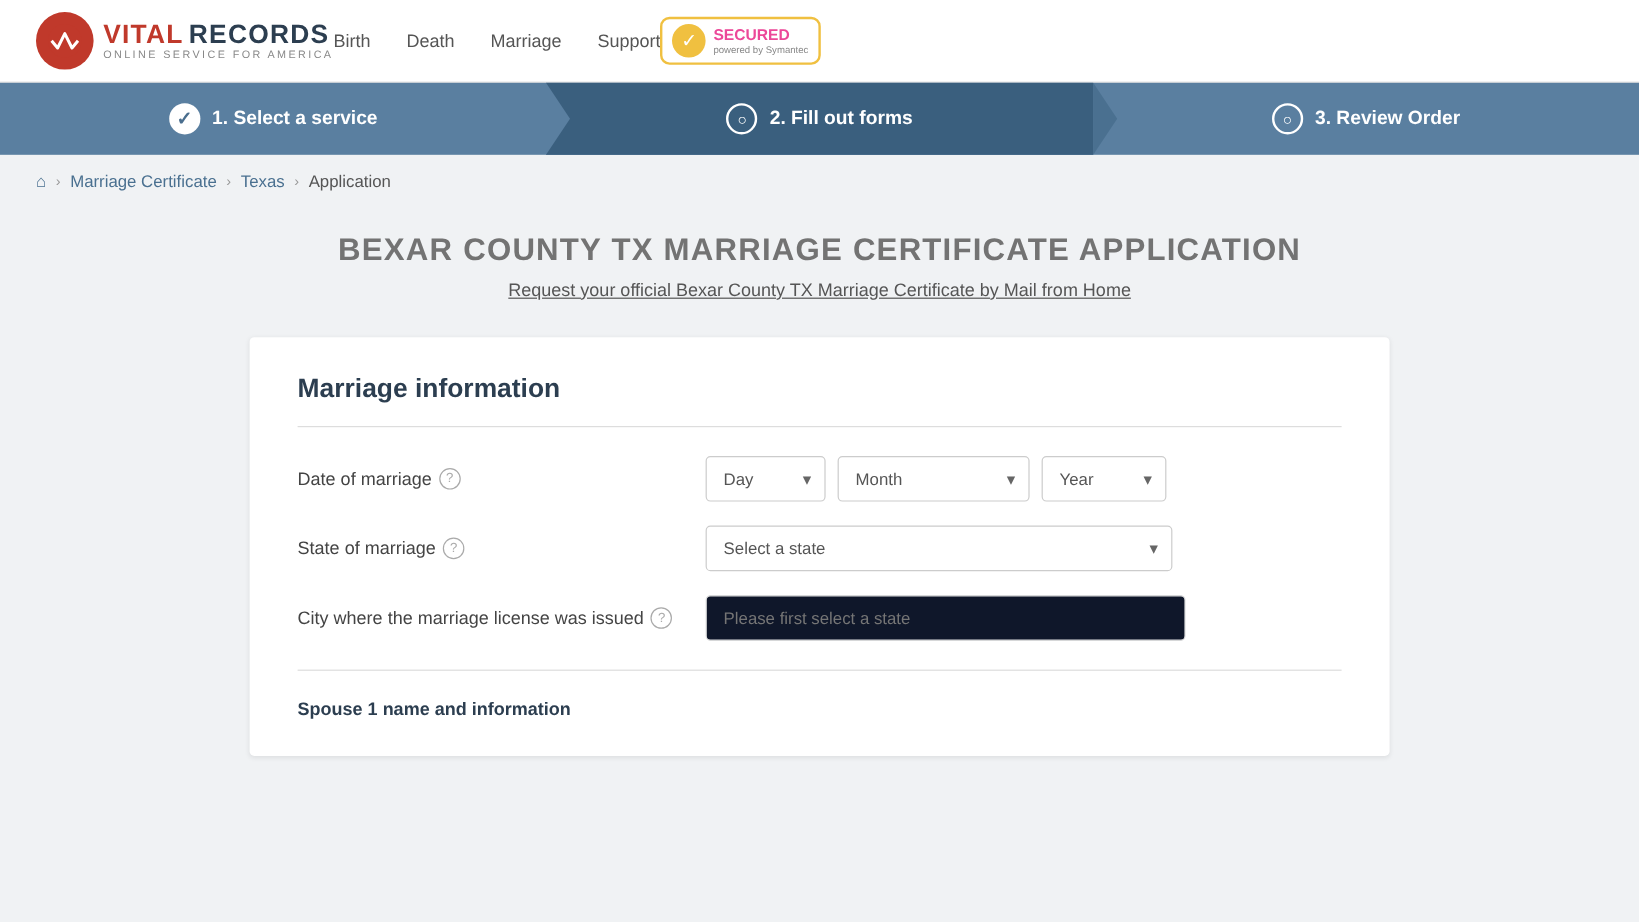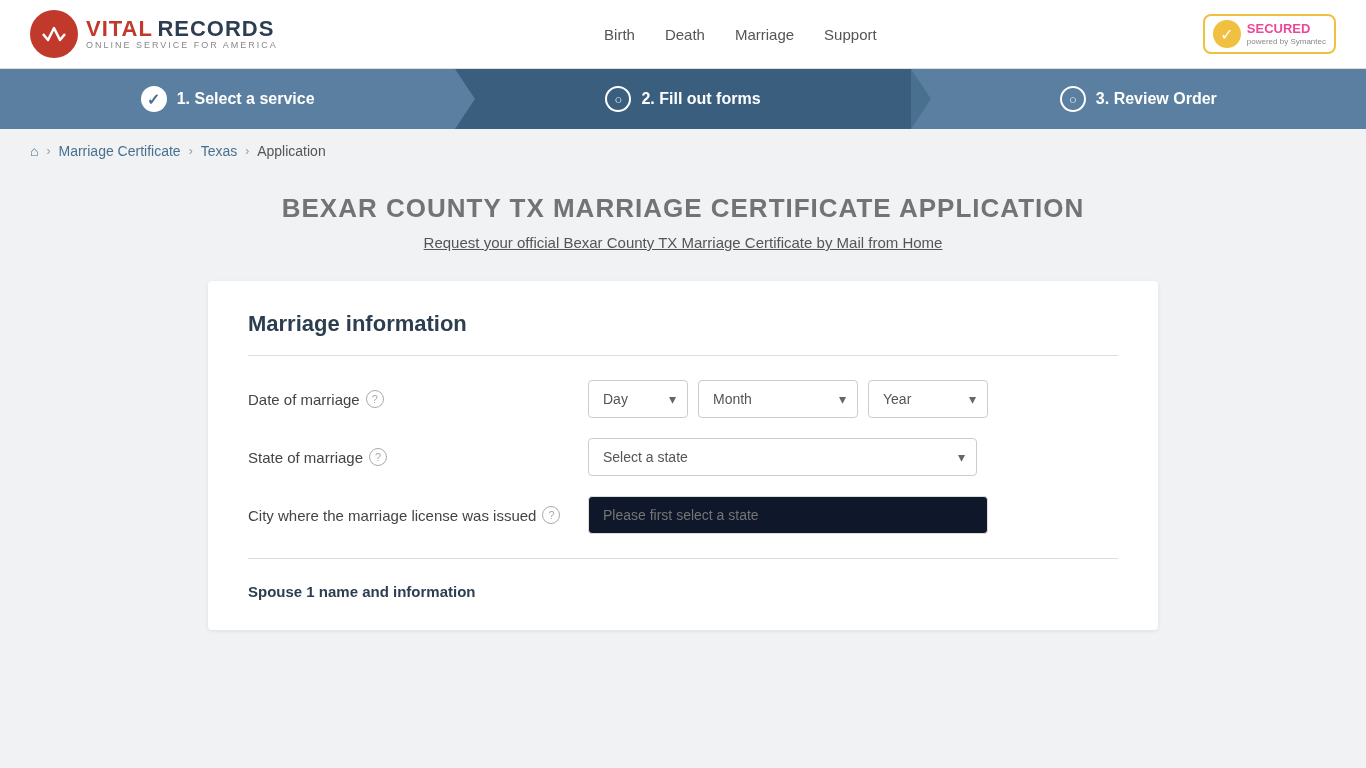--- a/index.html
+++ b/index.html
@@ -3,21 +3,21 @@
   <meta charset="utf-8">
   <style>
     * { box-sizing: border-box; margin: 0; padding: 0; }
     body { font-family: Arial, Helvetica, sans-serif; background: #f0f2f4; color: #333; }
 
     
     .header {
       background: #fff;
       display: flex;
       align-items: center;
-      justify-content: space-between;
+      justify-content: flex-start;
       padding: 10px 30px;
       border-bottom: 1px solid #ddd;
     }
     .logo-area { display: flex; align-items: center; gap: 8px; }
     .logo-icon {
       width: 48px; height: 48px; background: #c0392b; border-radius: 50%;
       display: flex; align-items: center; justify-content: center;
       color: white; font-size: 18px; font-weight: bold;
     }
     .logo-text { line-height: 1.1; }
@@ -128,21 +128,21 @@
       padding: 10px 36px 10px 14px;
       font-size: 14px; color: #555; background: #fff;
       cursor: pointer; outline: none;
     }
     .select-wrapper::after {
       content: '▾'; position: absolute; right: 12px; top: 50%;
       transform: translateY(-50%); pointer-events: none; color: #666; font-size: 14px;
     }
     .select-day { width: 100px; }
     .select-month { width: 160px; }
-    .select-year { width: 120px; }
+    .select-year { width: 104px; }
     .select-state { width: 389px; }
 
     .disabled-input {
       width: 400px; padding: 10px 14px;
       border: 1px solid #ddd; border-radius: 4px;
       background: #0f172a; color: #aaa;
       font-size: 14px; cursor: not-allowed;
     }
 
     .section-bottom-divider { border: none; border-top: 1px solid #ddd; margin: 24px 0 0; }

